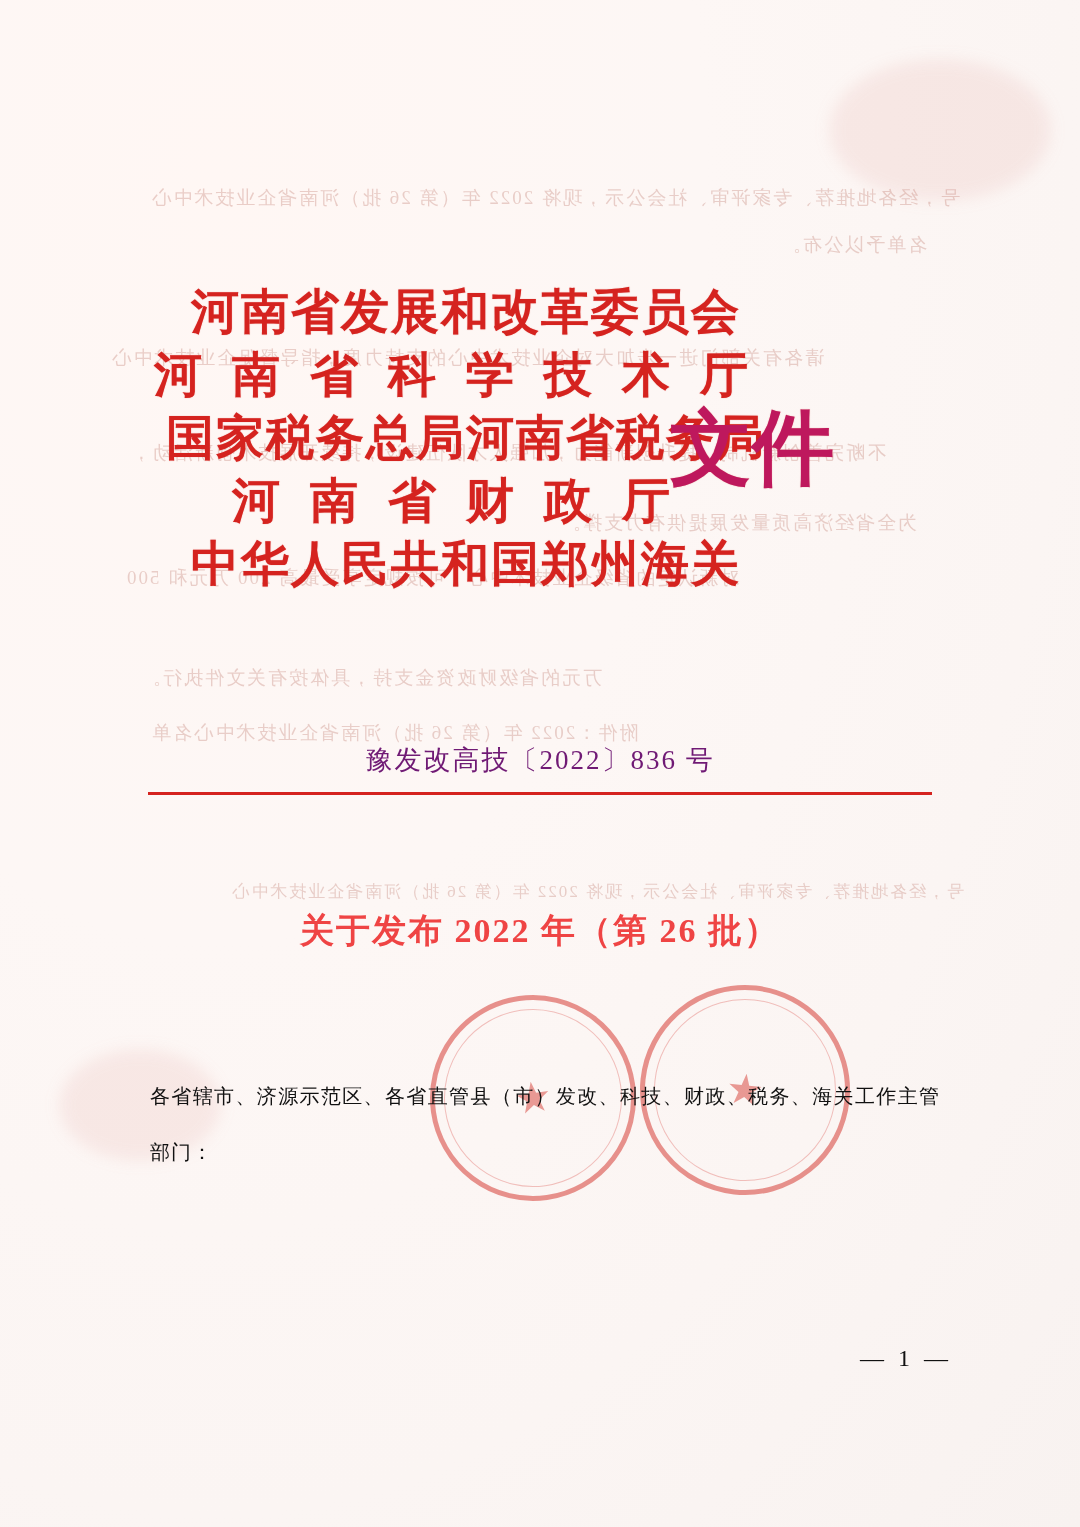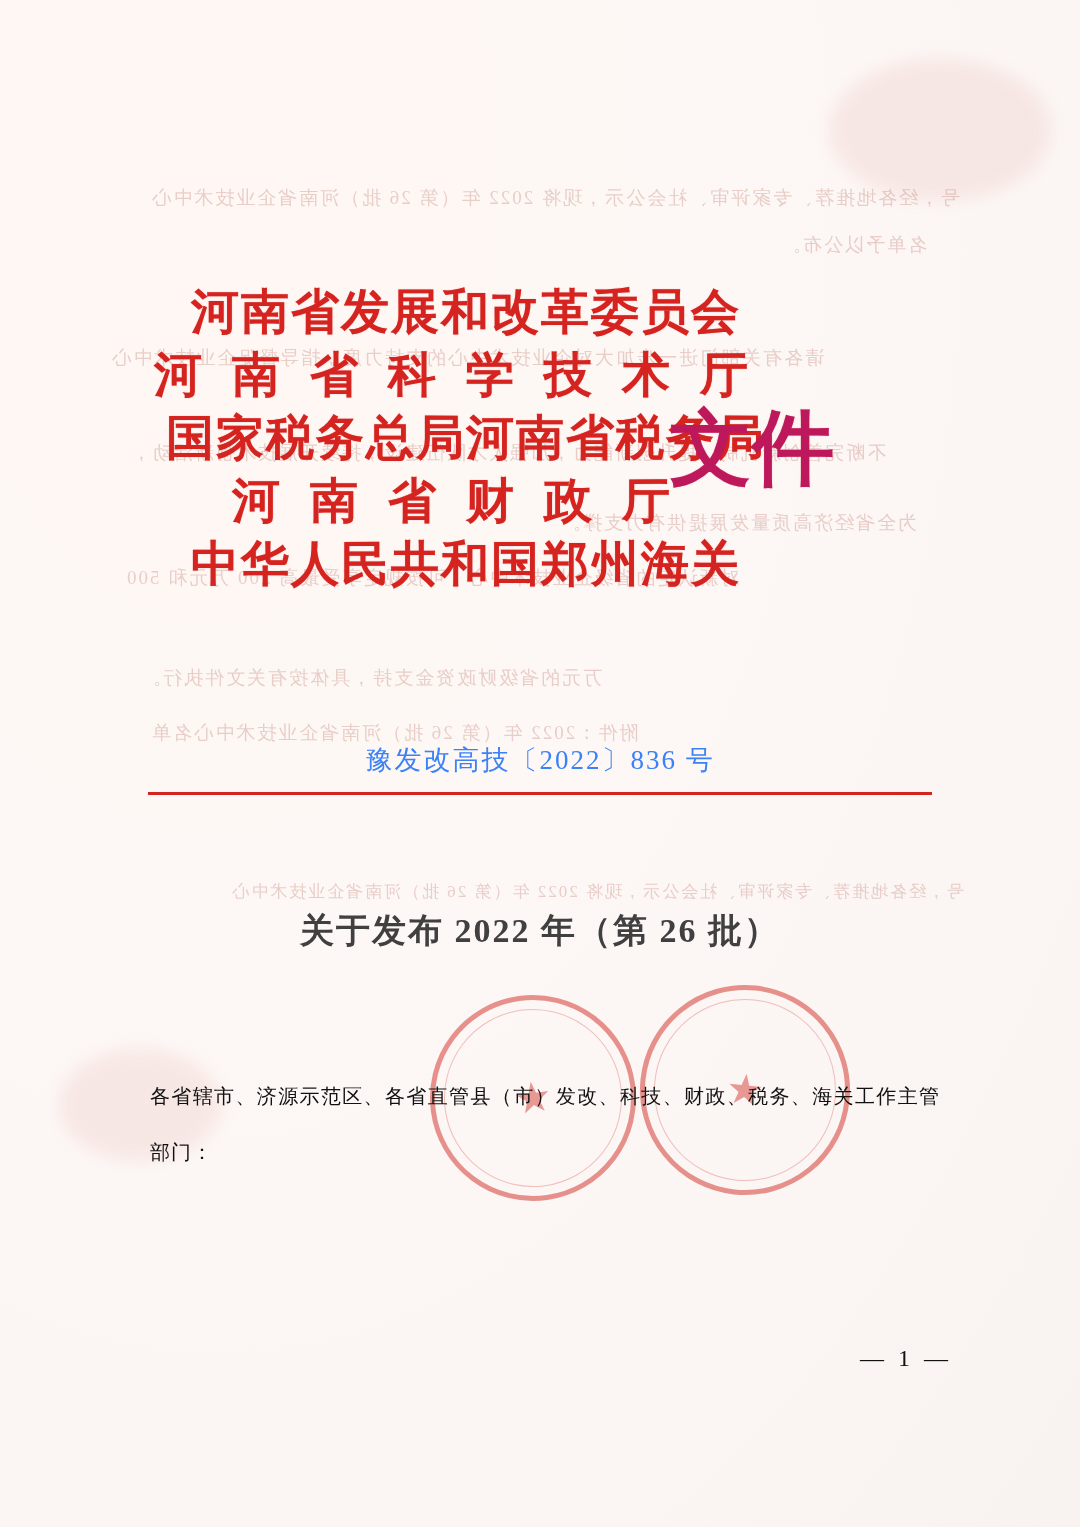--- a/index.html
+++ b/index.html
@@ -72,39 +72,39 @@
 
   
   #doc-number {
     position: absolute;
     left: 0;
     top: 742px;
     width: 1080px;
     text-align: center;
     font-size: 27px;
     letter-spacing: 2px;
-    color: #3b82f6;
+    color: #701a75;
   }
   #red-rule {
     position: absolute;
     left: 148px;
     top: 792px;
     width: 784px;
     height: 3px;
     background: #d5231f;
   }
 
   
   #doc-title {
     position: absolute;
     left: 0;
     top: 900px;
     width: 1080px;
     text-align: center;
-    color: #404040;
+    color: #ef4444;
     font-weight: bold;
   }
   .title-line {
     font-size: 34px;
     line-height: 62px;
     letter-spacing: 2px;
   }
 
   
   #body-text {

